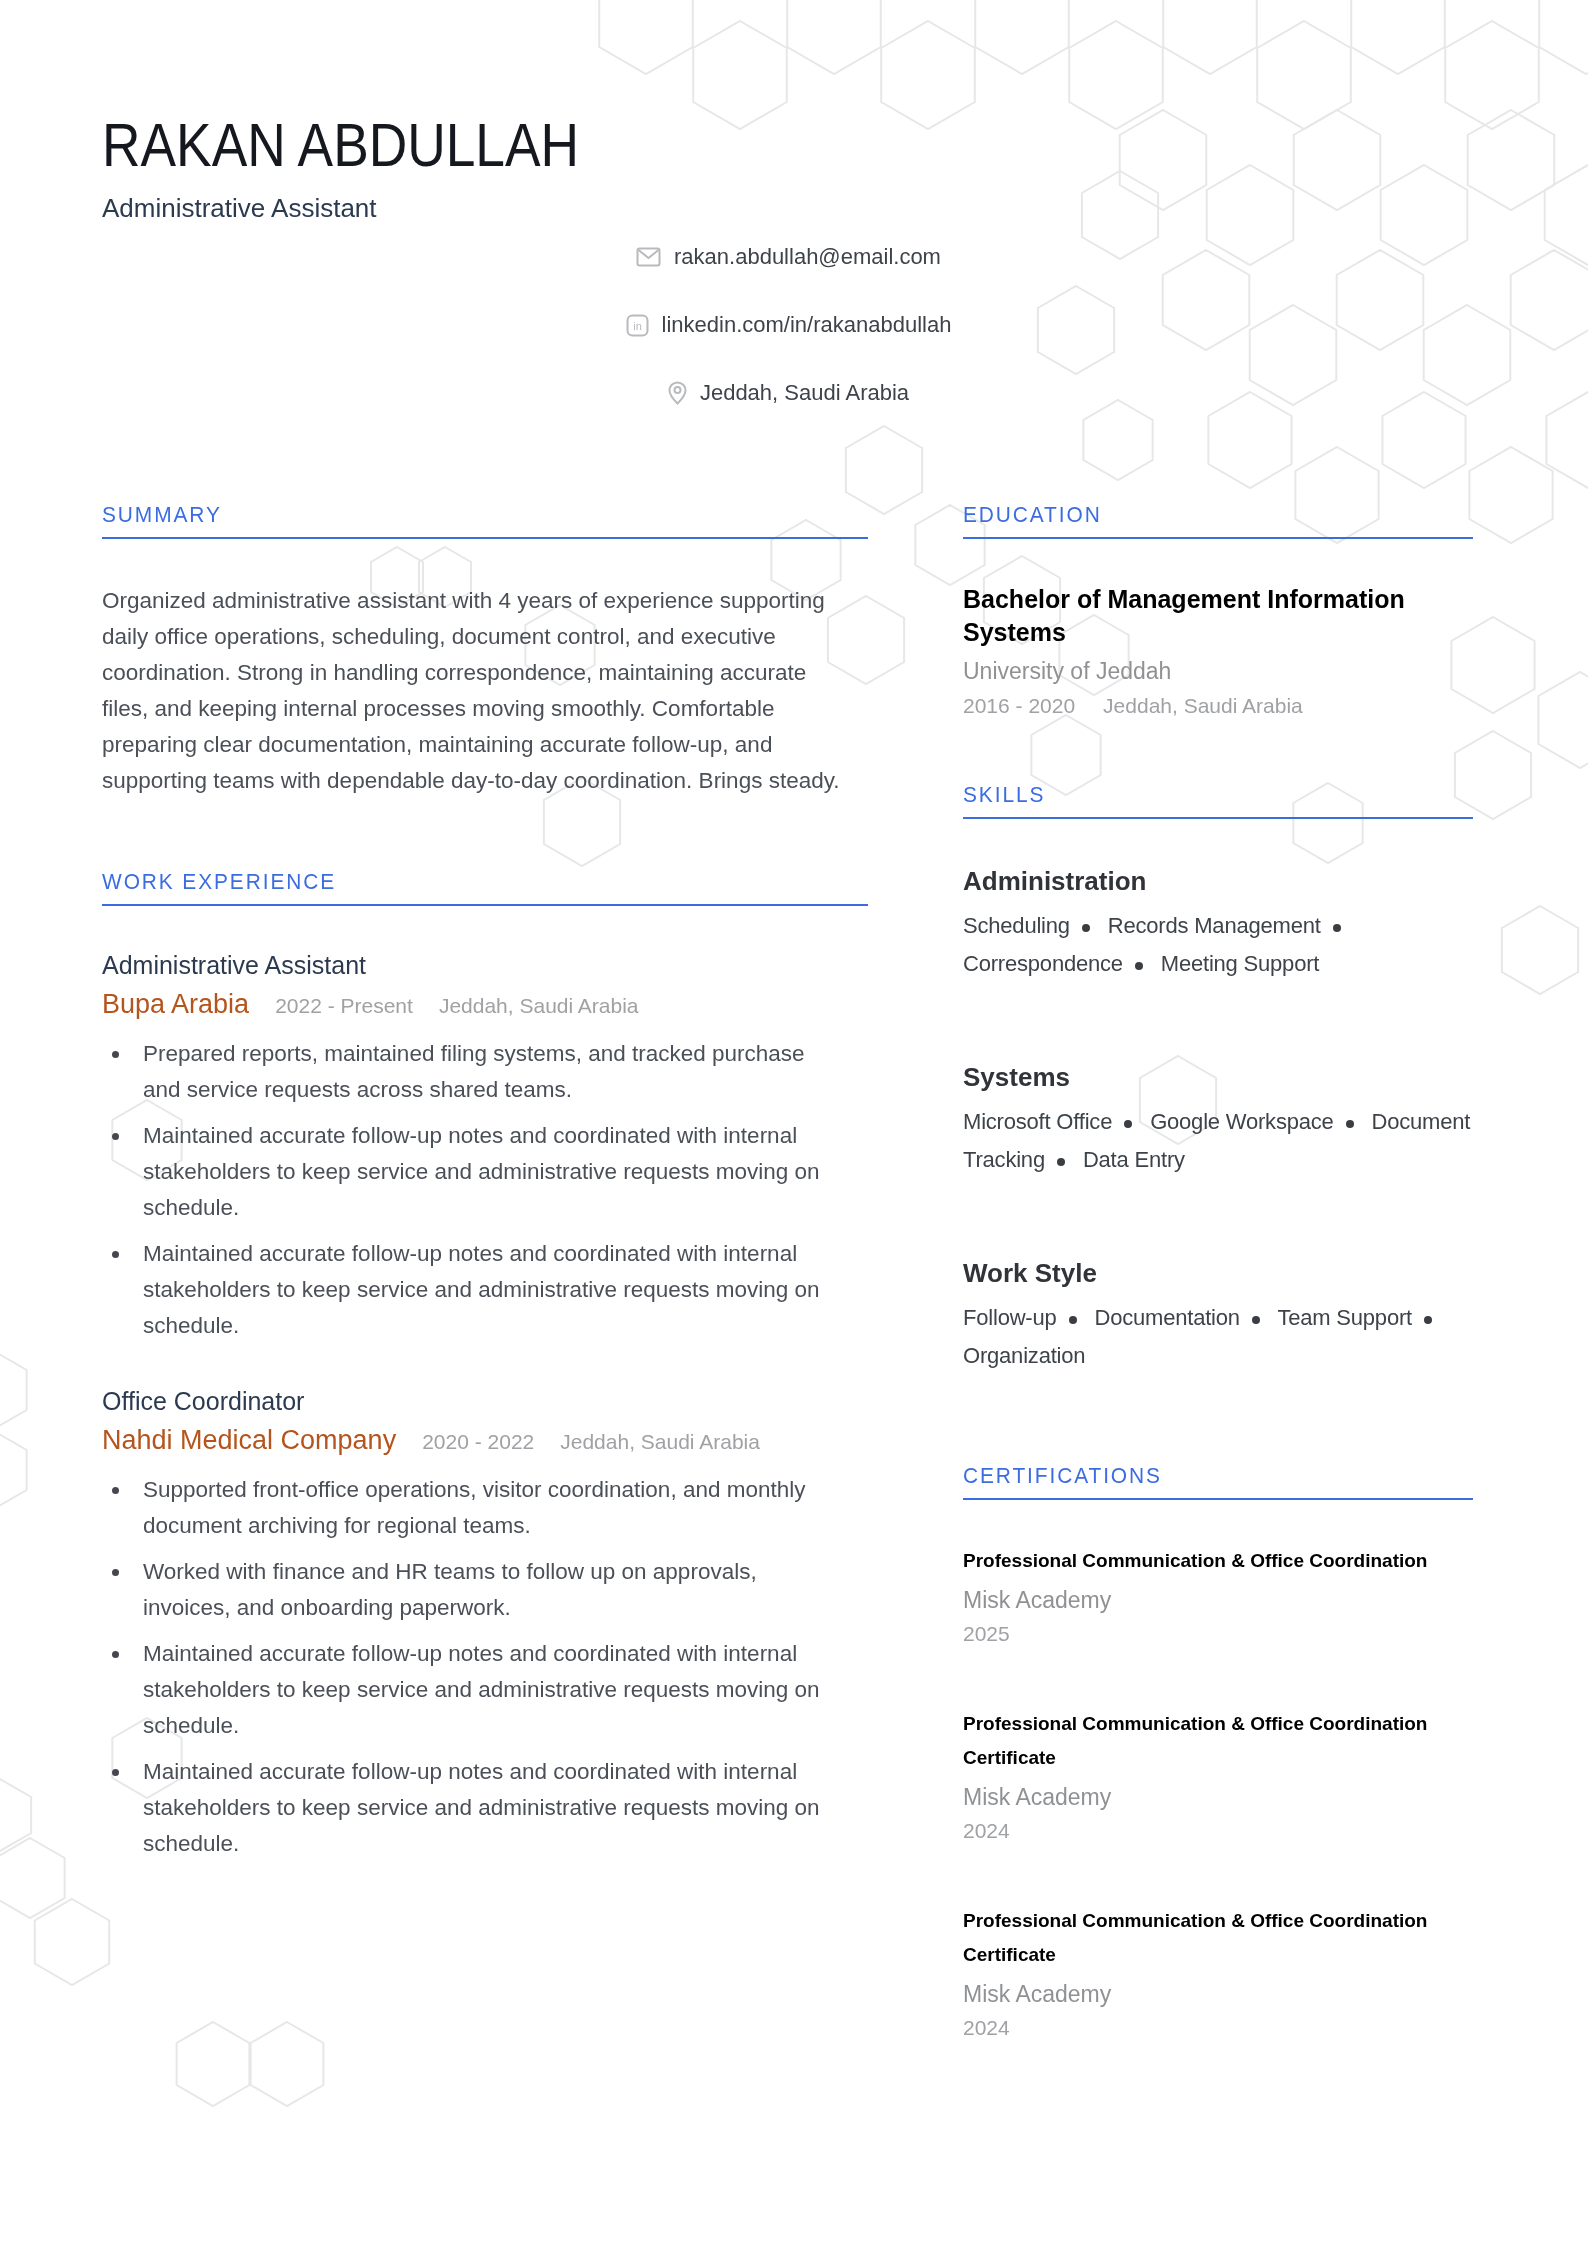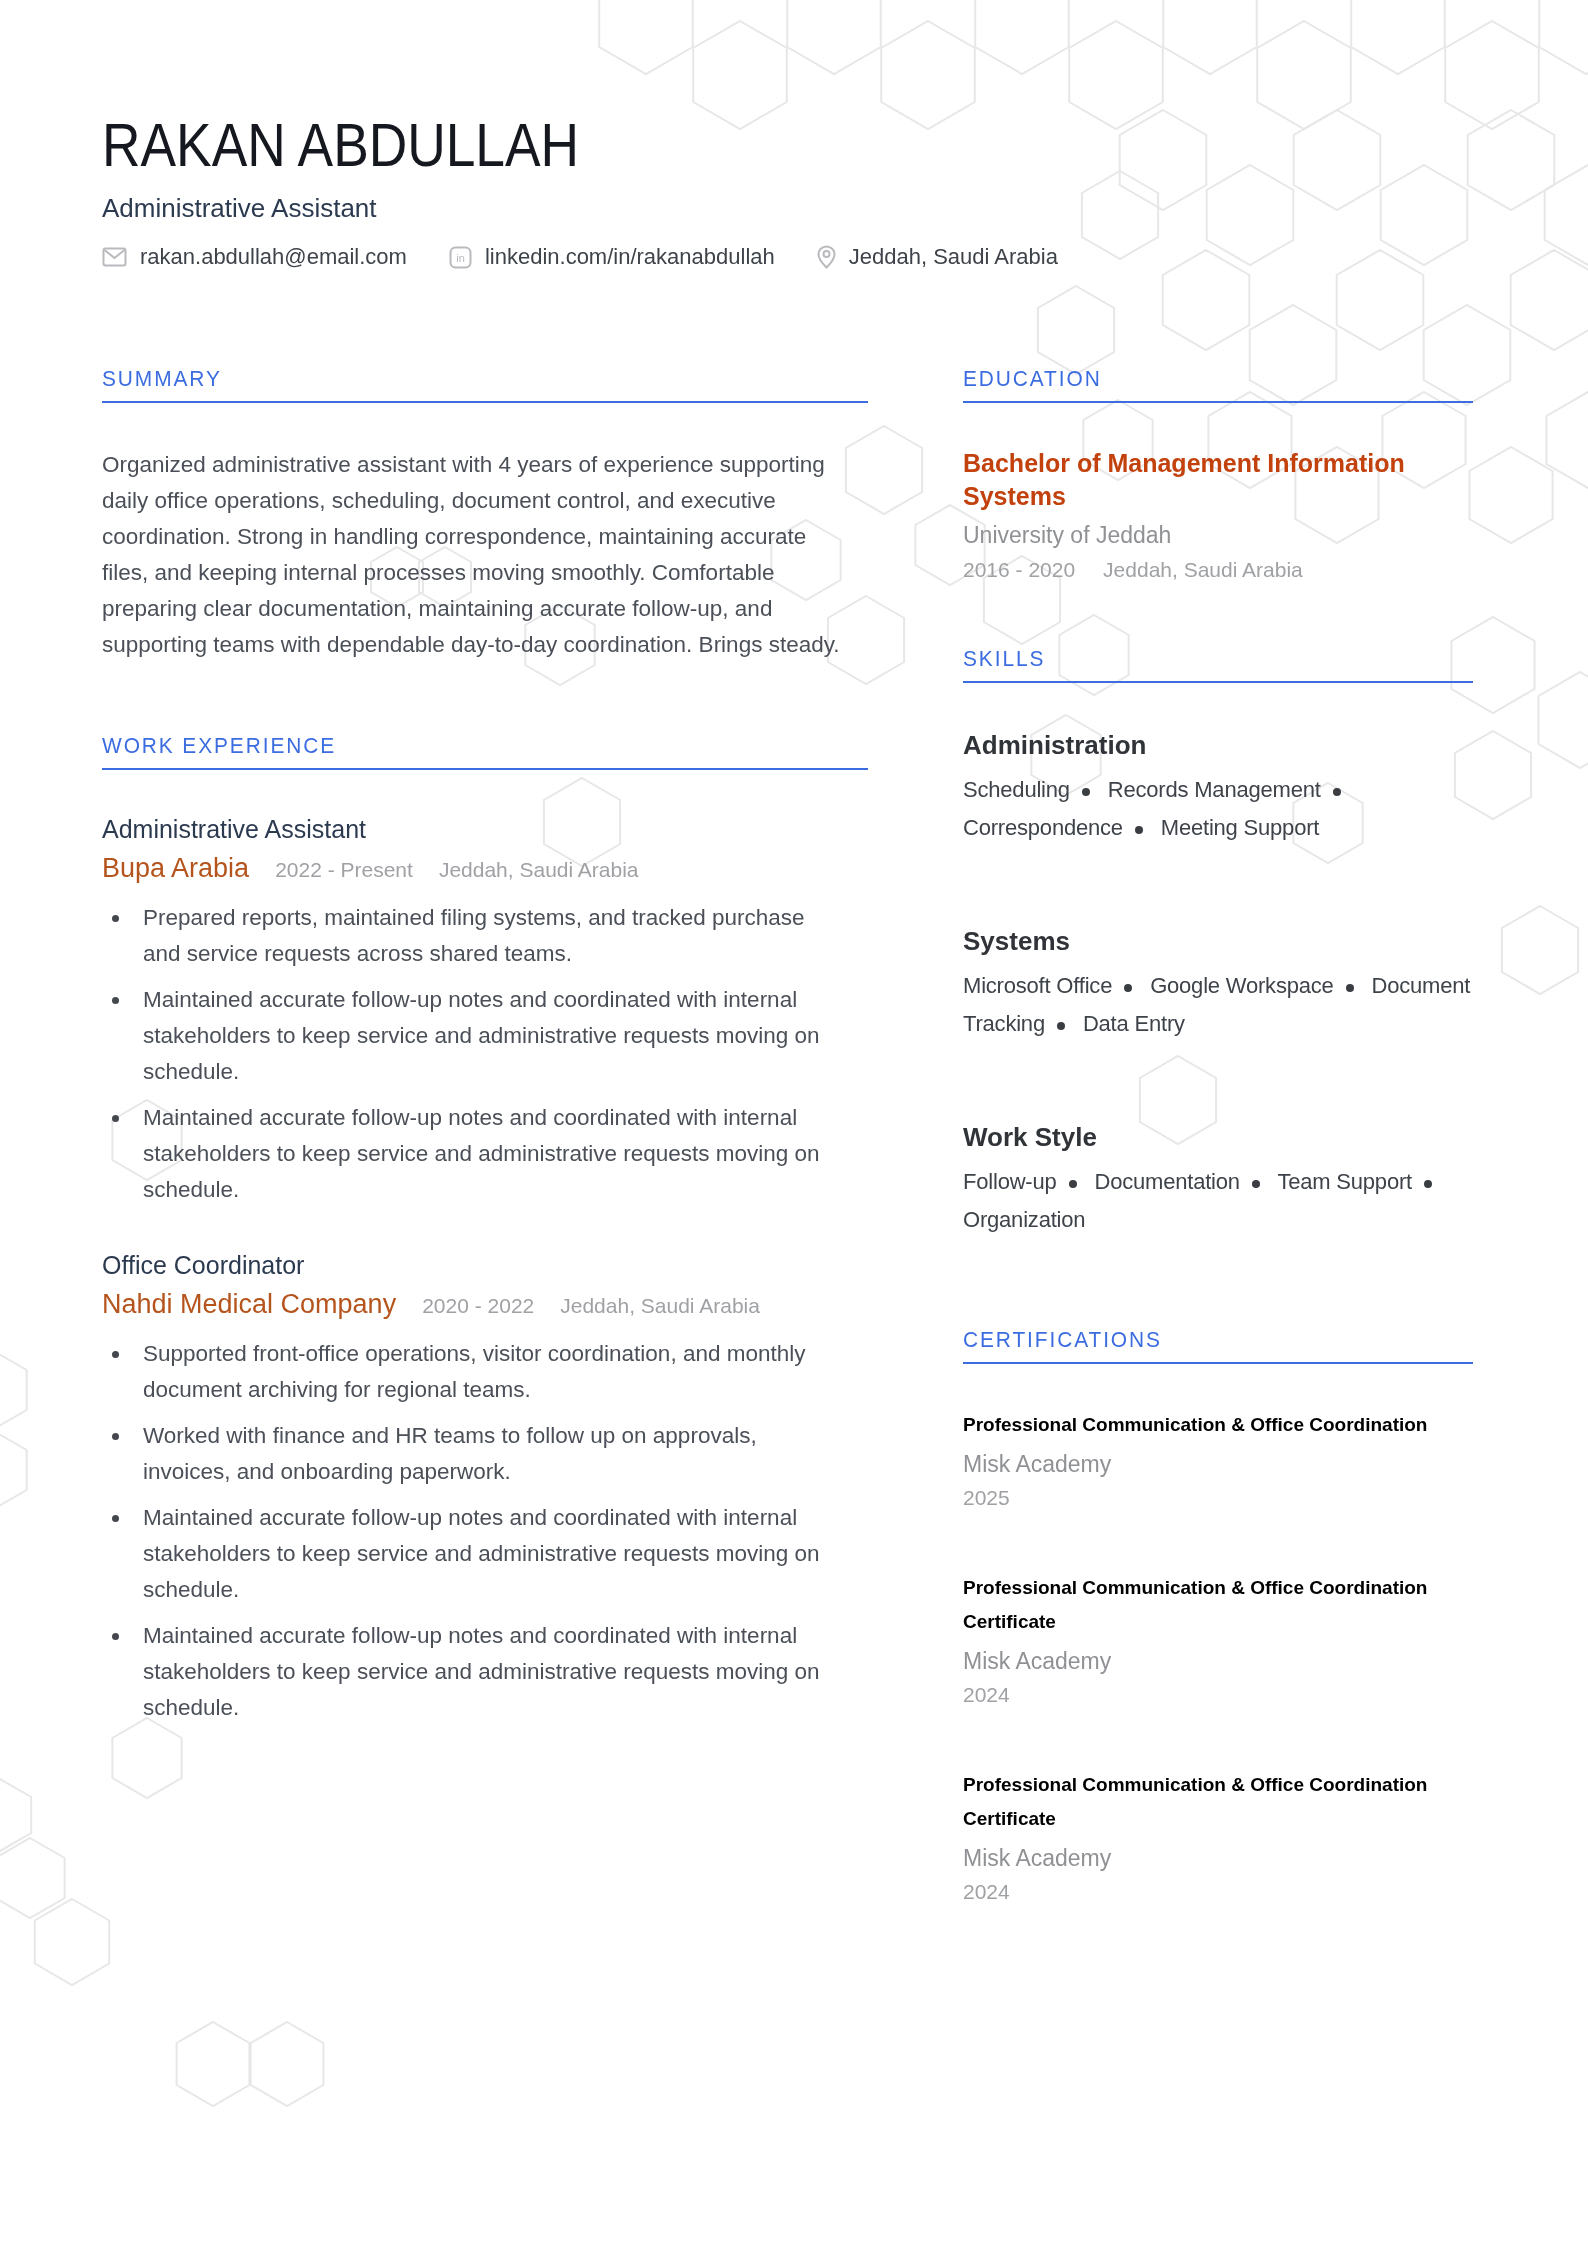--- a/index.html
+++ b/index.html
@@ -9,21 +9,21 @@
   }
   .hex-bg { position:absolute; left:0; top:0; width:1588px; height:2246px; }
   .content { position:absolute; top:112px; left:102px; width:1373px; }
 
   
   .name {
     font-size:62px; line-height:66px; font-weight:400; color:#15191f;
     white-space:nowrap; transform:scaleX(0.86); transform-origin:0 50%;
   }
   .headline { margin-top:14px; font-size:26px; line-height:32px; color:#2c3a50; }
-  .contact-row { margin-top:20px; display:flex; align-items:center; gap:42px; font-size:22px; color:#3e434a; }
+  .contact-row { margin-top:20px; display:flex; align-items:center; gap:42px; font-size:22px; color:#3e434a;flex-direction:column; }
   .contact { display:flex; align-items:center; gap:13px; }
   .cicon svg { display:block; }
 
   
   .cols { display:flex; gap:95px; margin-top:96px; }
   .col-left { width:766px; flex:none; }
   .col-right { width:510px; flex:none; }
 
   .sec-head {
     color:var(--accent,#3b6ce0); font-size:22px; letter-spacing:2px; font-weight:400;
@@ -41,21 +41,21 @@
   .job-title { font-size:25px; line-height:31px; color:#2c3a50; }
   .company-row { margin-top:8px; display:flex; align-items:baseline; gap:26px; }
   .company { font-size:27px; font-weight:400; color:var(--orange,#b5541c); }
   .job-meta { font-size:21px; color:#9fa1a4; }
   .bullets { margin-top:16px; padding-right:28px; }
   .bullet { display:flex; margin-bottom:10px; font-size:22.5px; line-height:36px; color:#4b5058; }
   .bullet .bdot { flex:none; width:7px; height:7px; border-radius:50%; background:#44484e; margin:15px 24px 0 10px; }
 
   
   .edu-entry { margin-top:44px; }
-  .edu-degree { font-size:25px; line-height:33px; font-weight:700; color:#c2410c; }
+  .edu-degree { font-size:25px; line-height:33px; font-weight:700; color:#000000; }
   .edu-school { margin-top:8px; font-size:23px; line-height:29px; color:#8f9194; }
   .edu-meta { margin-top:8px; font-size:21px; color:#9fa1a4; display:flex; gap:28px; }
 
   
   .skills-sec { margin-top:64px; }
   .skill-group { margin-top:46px; }
   .skill-group + .skill-group { margin-top:78px; }
   .skill-title { font-size:26px; line-height:32px; font-weight:700; color:#303338; }
   .skill-items { margin-top:10px; font-size:22px; line-height:38px; color:#3e434a; letter-spacing:-0.2px; }
   .sep-dot { display:inline-block; width:8px; height:8px; border-radius:50%; background:#3a3d42; margin:0 12px; position:relative; top:-1px; }

